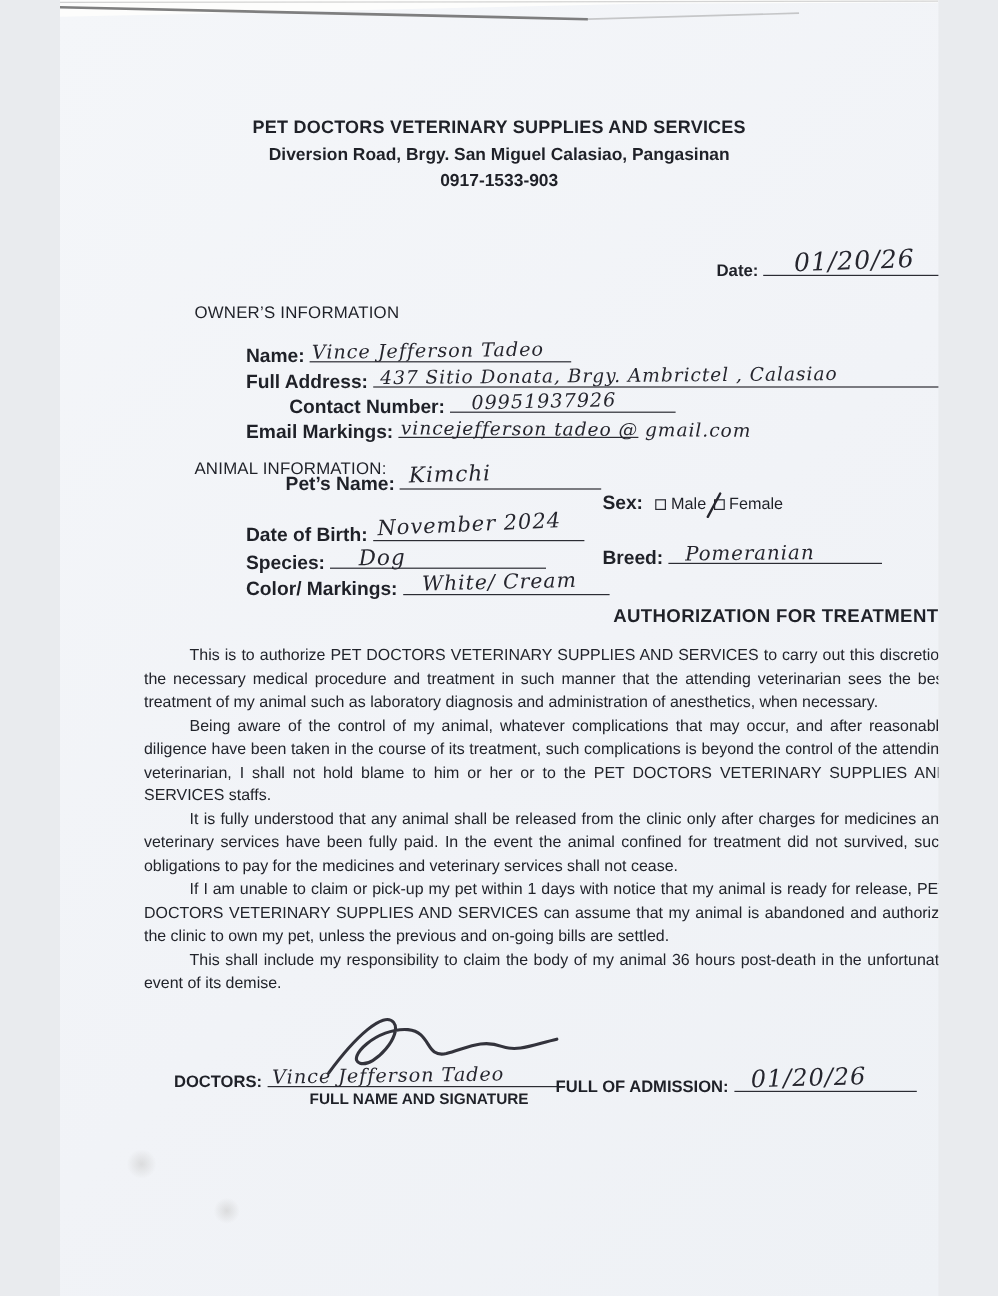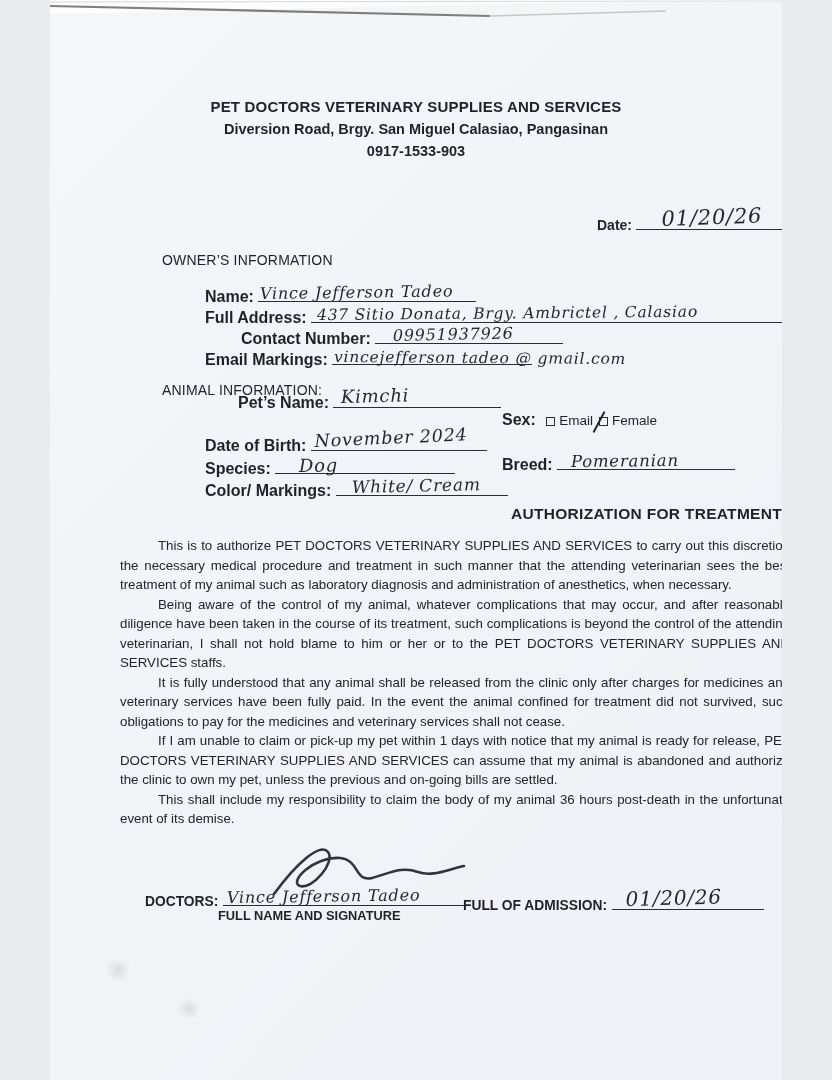--- a/index.html
+++ b/index.html
@@ -70,21 +70,21 @@
     display: inline-block; width: 9px; height: 9px;
     border: 1.4px solid #2b2c33; margin: 0 4px 0 6px;
     vertical-align: -1px; position: relative;
   }
   .cb .slash {
     position: absolute; left: -2px; top: -8px; width: 2px; height: 24px;
     background: #26262e; transform: rotate(28deg); border-radius: 1px;
   }
   .sig-squiggle { position: absolute; left: 218px; top: 838px; }
 
-  .sub-label { position: absolute; font-weight: bold; font-size: 12.8px; }
+  .sub-label { position: absolute; font-weight: bold; font-size: 12.8px; margin-left: 40px; }
 </style>
 </head>
 <body>
 
 <div class="page">
 
   <svg class="scan-top" viewBox="0 0 832 26" preserveAspectRatio="none">
     <polygon points="0,0 832,0 832,2 560,3 0,14" fill="#fdfdfc"></polygon>
     <line x1="0" y1="6" x2="500" y2="16" stroke="#6a6a6a" stroke-width="2.2" opacity="0.85"></line>
     <line x1="500" y1="16" x2="700" y2="11" stroke="#9a9a9a" stroke-width="1.4" opacity="0.5"></line>
@@ -162,21 +162,21 @@
 
   <div class="field" style="left:155px; top:478px;">
     <span class="lbl">Color/ Markings:</span>
     <span class="entry" style="width:172px;">
       <span class="hw" style="font-size:17px; transform:rotate(-1.3deg); left:16px; bottom:-2px;">White/ Cream</span>
     </span>
   </div>
 
   <div class="field" style="left:452px; top:411px;">
     <span class="lbl">Sex:</span>
-    <span class="cb"></span><span class="lbl" style="font-weight:normal; font-size:13.5px;">Email</span><span class="cb"><span class="slash"></span></span><span class="lbl" style="font-weight:normal; font-size:13.5px;">Female</span>
+    <span class="cb"></span><span class="lbl" style="font-weight:normal; font-size:13.5px;">Male</span><span class="cb"><span class="slash"></span></span><span class="lbl" style="font-weight:normal; font-size:13.5px;">Female</span>
   </div>
 
   <div class="field" style="left:452px; top:452px;">
     <span class="lbl">Breed:</span>
     <span class="entry" style="width:178px;">
       <span class="hw" style="font-size:16.5px; transform:rotate(-0.6deg); left:14px; bottom:-2px;">Pomeranian</span>
     </span>
   </div>
 
   <div class="auth-title">AUTHORIZATION FOR TREATMENT</div>

